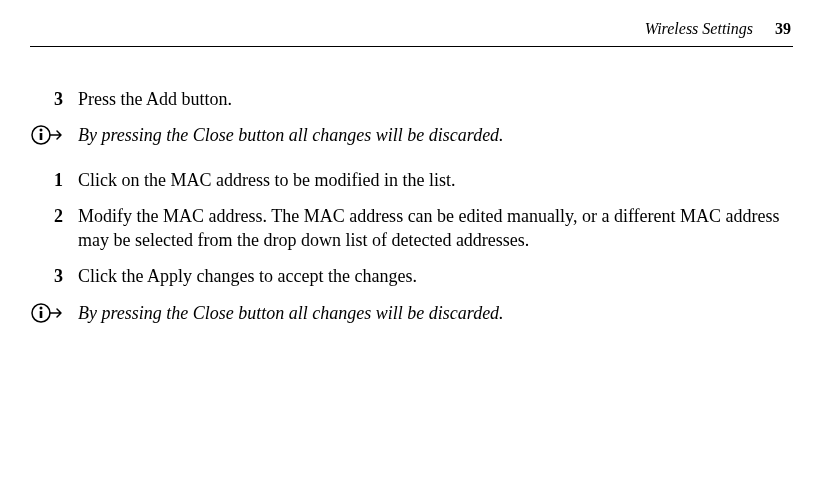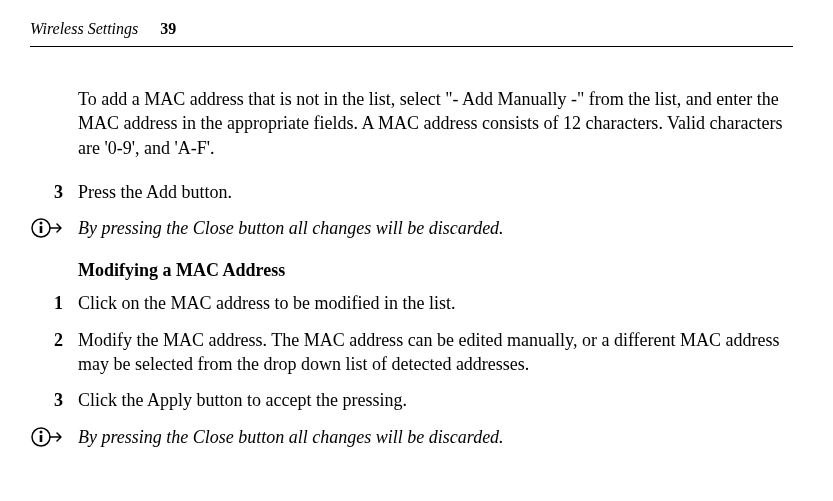--- a/index.html
+++ b/index.html
@@ -10,21 +10,21 @@
     body {
       width: 833px;
       height: 501px;
       background: #ffffff;
       font-family: Georgia, 'Times New Roman', serif;
       color: #000;
       position: relative;
       padding: 20px 40px 20px 30px;
     }
     .header {
-      text-align: left;
+      text-align: right;
       font-style: italic;
       font-size: 16px;
       margin-bottom: 8px;
       padding-right: 2px;
     }
     .header .page-num {
       font-weight: bold;
       font-style: normal;
       margin-left: 18px;
     }
@@ -90,55 +90,53 @@
 <body>
 
 <div class="header">
   <span>Wireless Settings</span>
   <span class="page-num">39</span>
 </div>
 <hr class="header-rule">
 
 <div class="content">
 
-  <p class="paragraph">To add a MAC address that is not in the list, select "- Add Manually -" from the list, and enter the MAC address in the appropriate fields. A MAC address consists of 12 characters. Valid characters are '0-9', and 'A-F'.</p>
 
   <div class="numbered-item">
     <span class="num">3</span>
     <span class="text">Press the Add button.</span>
   </div>
 
   <div class="info-row">
     <span class="info-icon">
       <svg width="34" height="22" viewBox="0 0 34 22">
         <circle cx="11" cy="11" r="9" fill="none" stroke="#000" stroke-width="1.5"></circle>
         <circle cx="11" cy="6" r="1.5" fill="#000"></circle>
         <rect x="9.7" y="9" width="2.6" height="7" fill="#000"></rect>
         <path d="M20 11 L31 11 M27 7 L31 11 L27 15" fill="none" stroke="#000" stroke-width="1.5" stroke-linecap="round" stroke-linejoin="round"></path>
       </svg>
     </span>
     <span class="info-text">By pressing the Close button all changes will be discarded.</span>
   </div>
 
-  <h3 class="section-heading">Modifying a MAC Address</h3>
 
   <div class="numbered-item">
     <span class="num">1</span>
     <span class="text">Click on the MAC address to be modified in the list.</span>
   </div>
 
   <div class="numbered-item">
     <span class="num">2</span>
     <span class="text">Modify the MAC address. The MAC address can be edited manually, or a different MAC address may be selected from the drop down list of detected addresses.</span>
   </div>
 
   <div class="numbered-item">
     <span class="num">3</span>
     <span class="text">
-      <span>Click the </span><span class="apply-word">Apply</span><span> button to accept the pressing.</span>
+      <span>Click the </span><span class="apply-word">Apply</span><span> changes to accept the changes.</span>
     </span>
   </div>
 
   <div class="info-row">
     <span class="info-icon">
       <svg width="34" height="22" viewBox="0 0 34 22">
         <circle cx="11" cy="11" r="9" fill="none" stroke="#000" stroke-width="1.5"></circle>
         <circle cx="11" cy="6" r="1.5" fill="#000"></circle>
         <rect x="9.7" y="9" width="2.6" height="7" fill="#000"></rect>
         <path d="M20 11 L31 11 M27 7 L31 11 L27 15" fill="none" stroke="#000" stroke-width="1.5" stroke-linecap="round" stroke-linejoin="round"></path>

